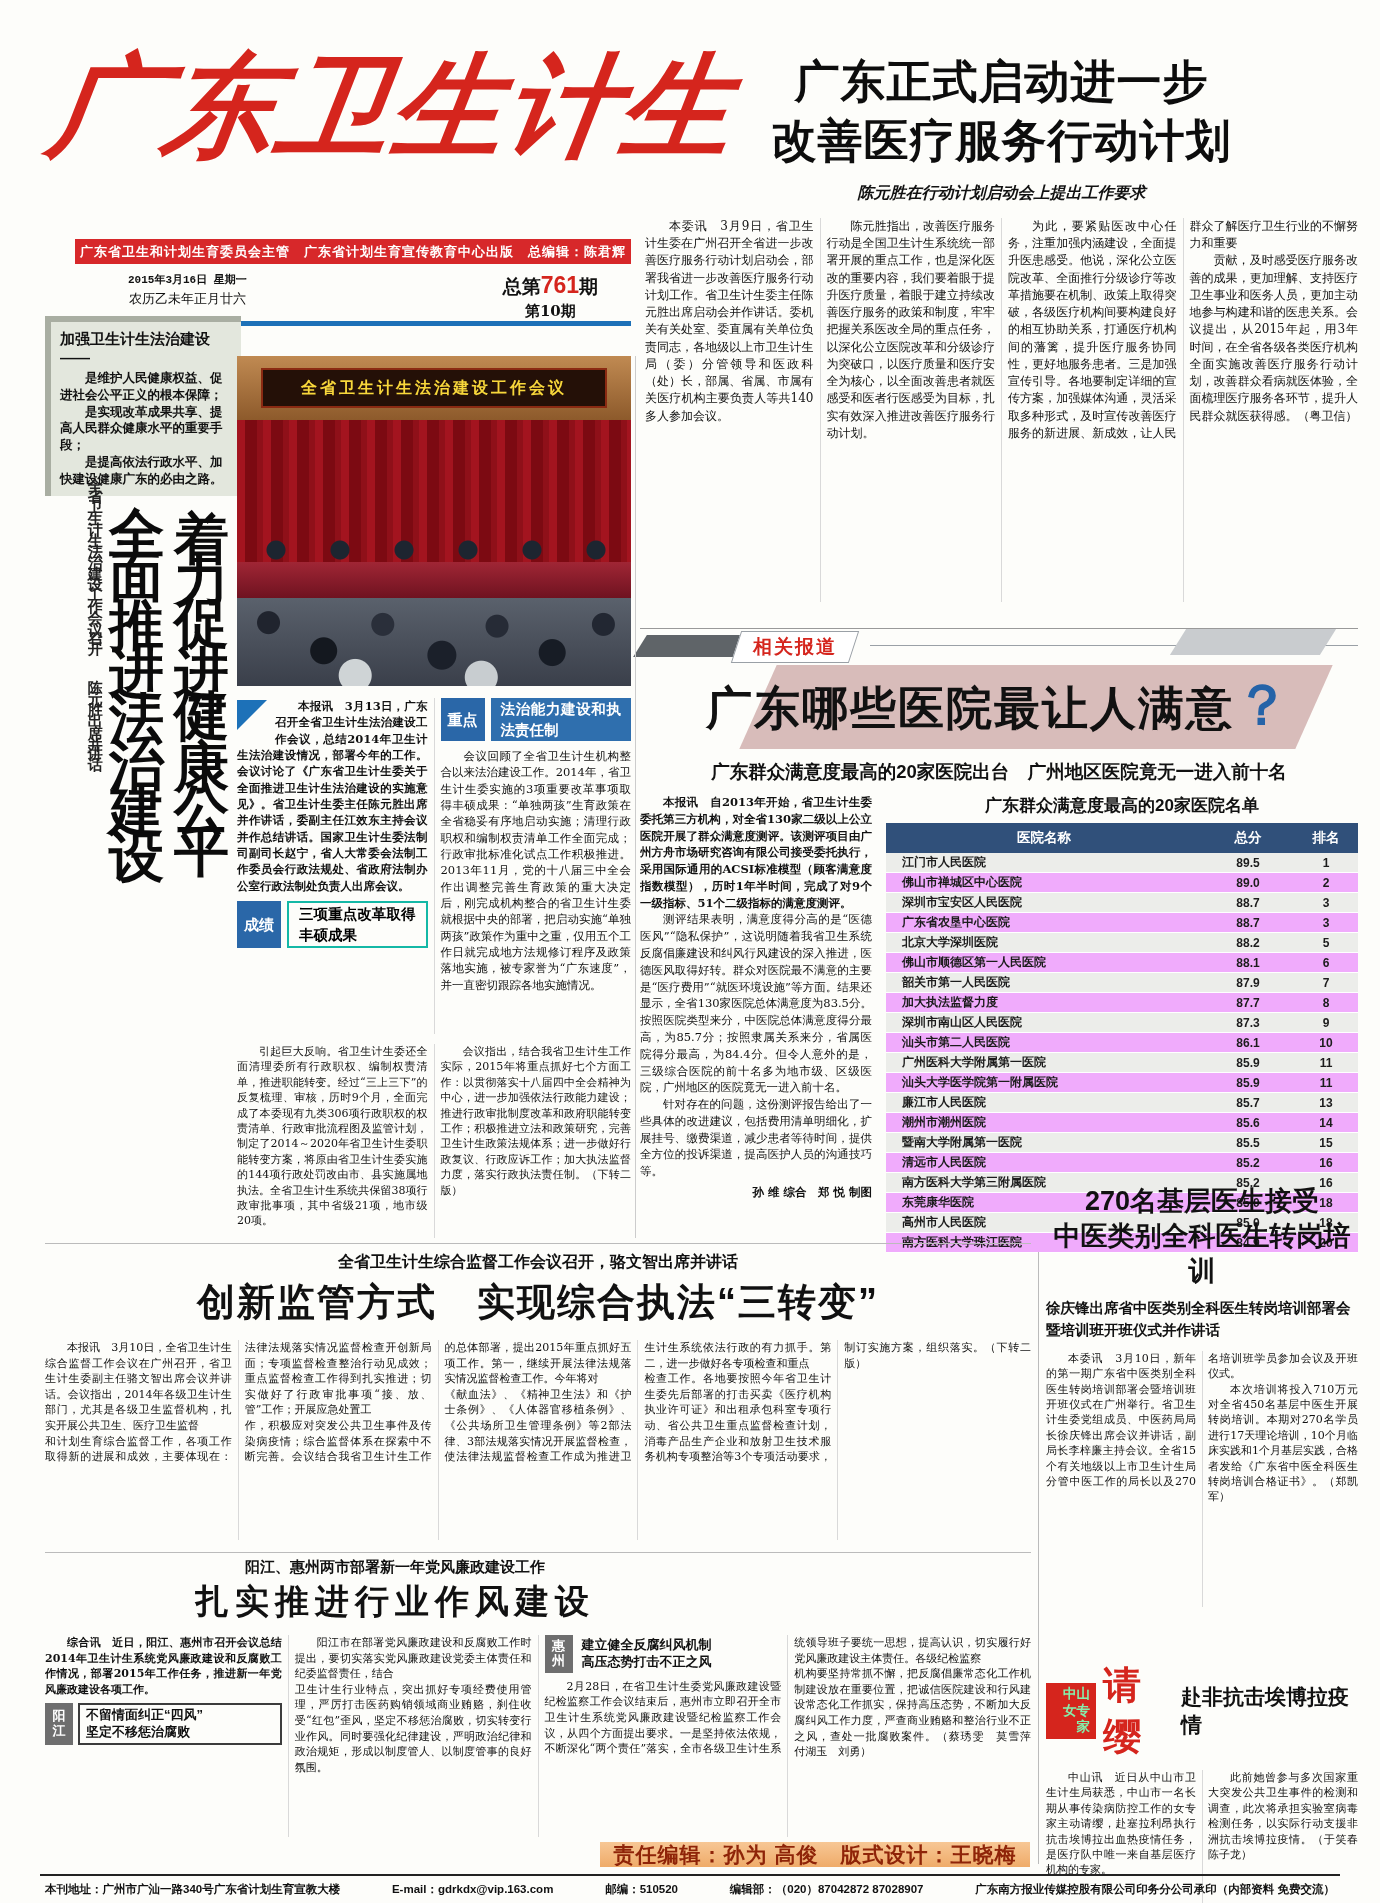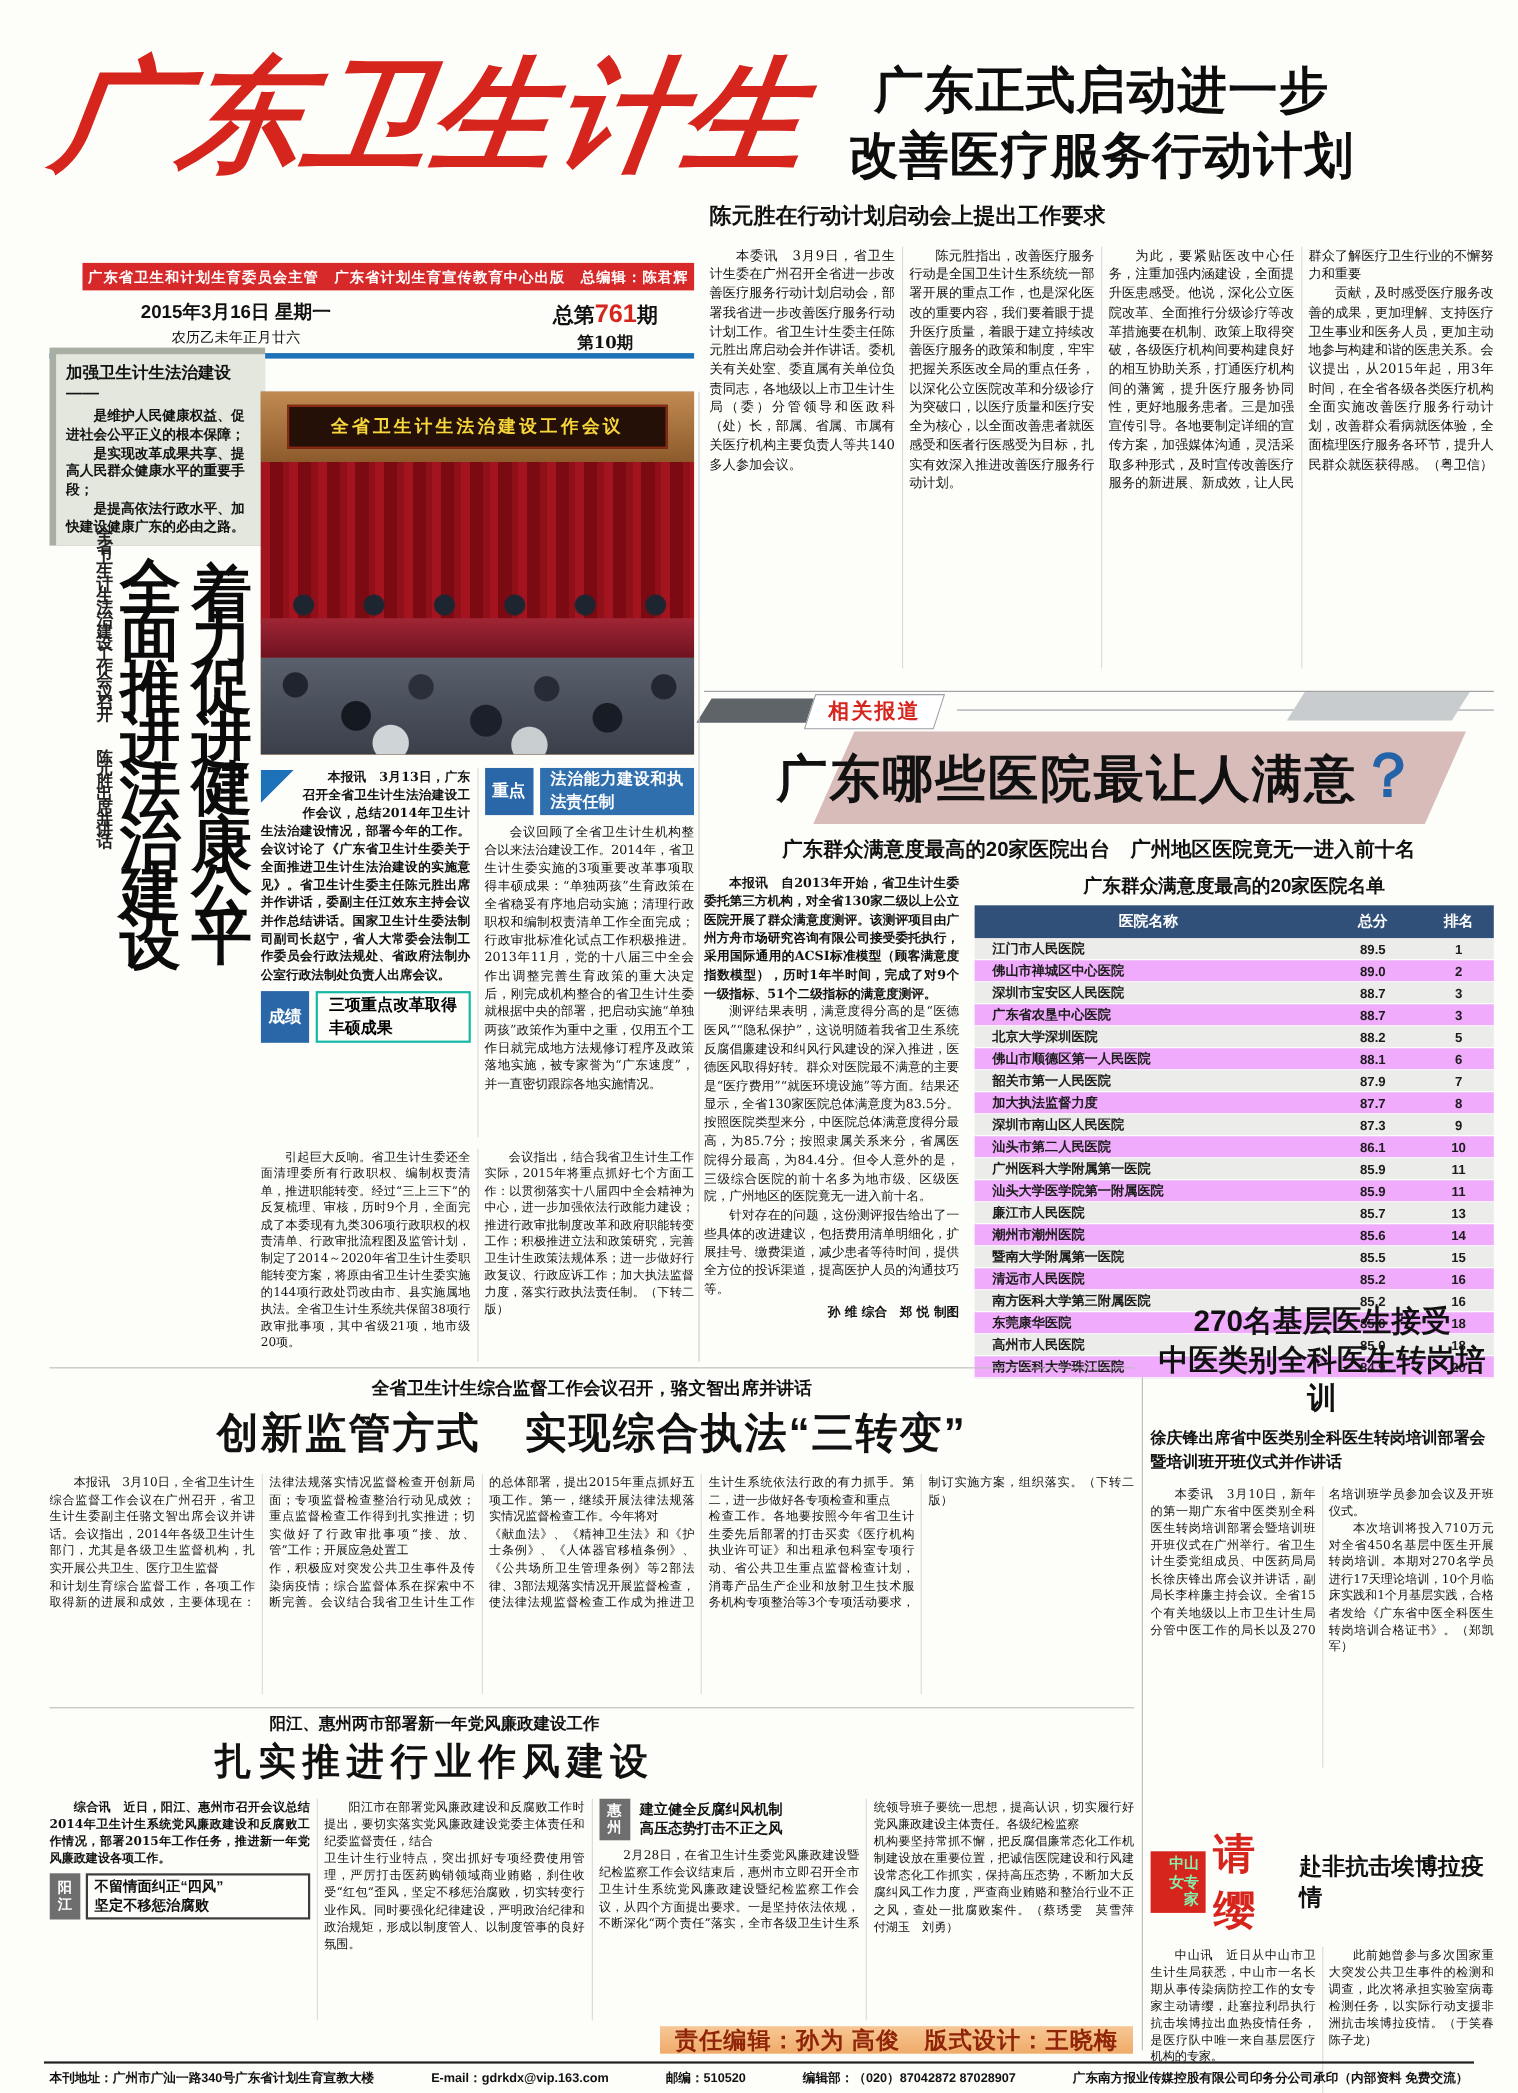--- a/index.html
+++ b/index.html
@@ -8,33 +8,33 @@
 
   
   .masthead{position:absolute;left:50px;top:28px;width:660px;height:170px;
     font-family:"DejaVu Serif",serif;font-style:italic;font-weight:900;font-size:112px;
     color:#d5251d;transform:skewX(-8deg);letter-spacing:2px;white-space:nowrap;line-height:1.4;}
   .pubbar{position:absolute;left:75px;top:239px;width:556px;height:25px;background:#d7282a;
     color:#fff;font-family:"Liberation Sans",sans-serif;font-weight:700;font-size:13px;
     display:flex;align-items:center;justify-content:center;letter-spacing:1px;}
   .dateline{position:absolute;left:128px;top:272px;width:470px;display:flex;justify-content:space-between;}
   .dl-l{text-align:center;}
-  .dl-date{font-size:17px;font-weight:700;font-family:Liberation Sans, sans-serif;}
+  .dl-date{font-size:11px;font-weight:700;font-family:Liberation Mono, monospace;}
   .dl-lunar{font-size:13px;margin-top:3px;}
   .dl-r{text-align:center;}
   .dl-issue{font-size:19px;font-weight:900;font-family:"Liberation Sans",sans-serif;}
   .dl-issue .red{color:#d5251d;font-size:23px;}
   .dl-period{font-size:15px;font-weight:700;margin-top:2px;}
   .bluerule{position:absolute;left:45px;top:321px;width:586px;height:5px;background:#1d71b8;}
 
   
   .lead{position:absolute;left:645px;top:52px;width:713px;}
   .lead-h1{font-family:"Liberation Sans",sans-serif;font-weight:900;font-size:45px;line-height:1.32;
     text-align:center;letter-spacing:1px;color:#0d0d0d;}
-  .lead-sub{font-size:20px;font-weight:700;margin-top:12px;}
+  .lead-sub{font-size:16px;font-weight:700;text-align:center;margin-top:12px;font-style:italic;}
   .cols{column-gap:13px;column-rule:1px solid #d9d9d9;text-align:justify;overflow:hidden;}
   .lead-cols{margin-top:14px;column-count:4;font-size:12px;line-height:1.44;height:384px;}
   .ind{text-indent:2em;margin:0;}
   .bold-lede{font-weight:700;}
 
   
   .infobox-outer{position:absolute;left:45px;top:316px;width:190px;background:#a9aea2;padding:6px 0 0 6px;}
   .infobox{background:#e3e7dd;padding:8px 9px 9px 9px;}
   .infobox-title{font-weight:900;font-size:15px;font-family:"Liberation Sans",sans-serif;margin-bottom:4px;}
   .infobox-item{font-size:12.5px;font-weight:700;line-height:1.34;text-indent:2em;}

